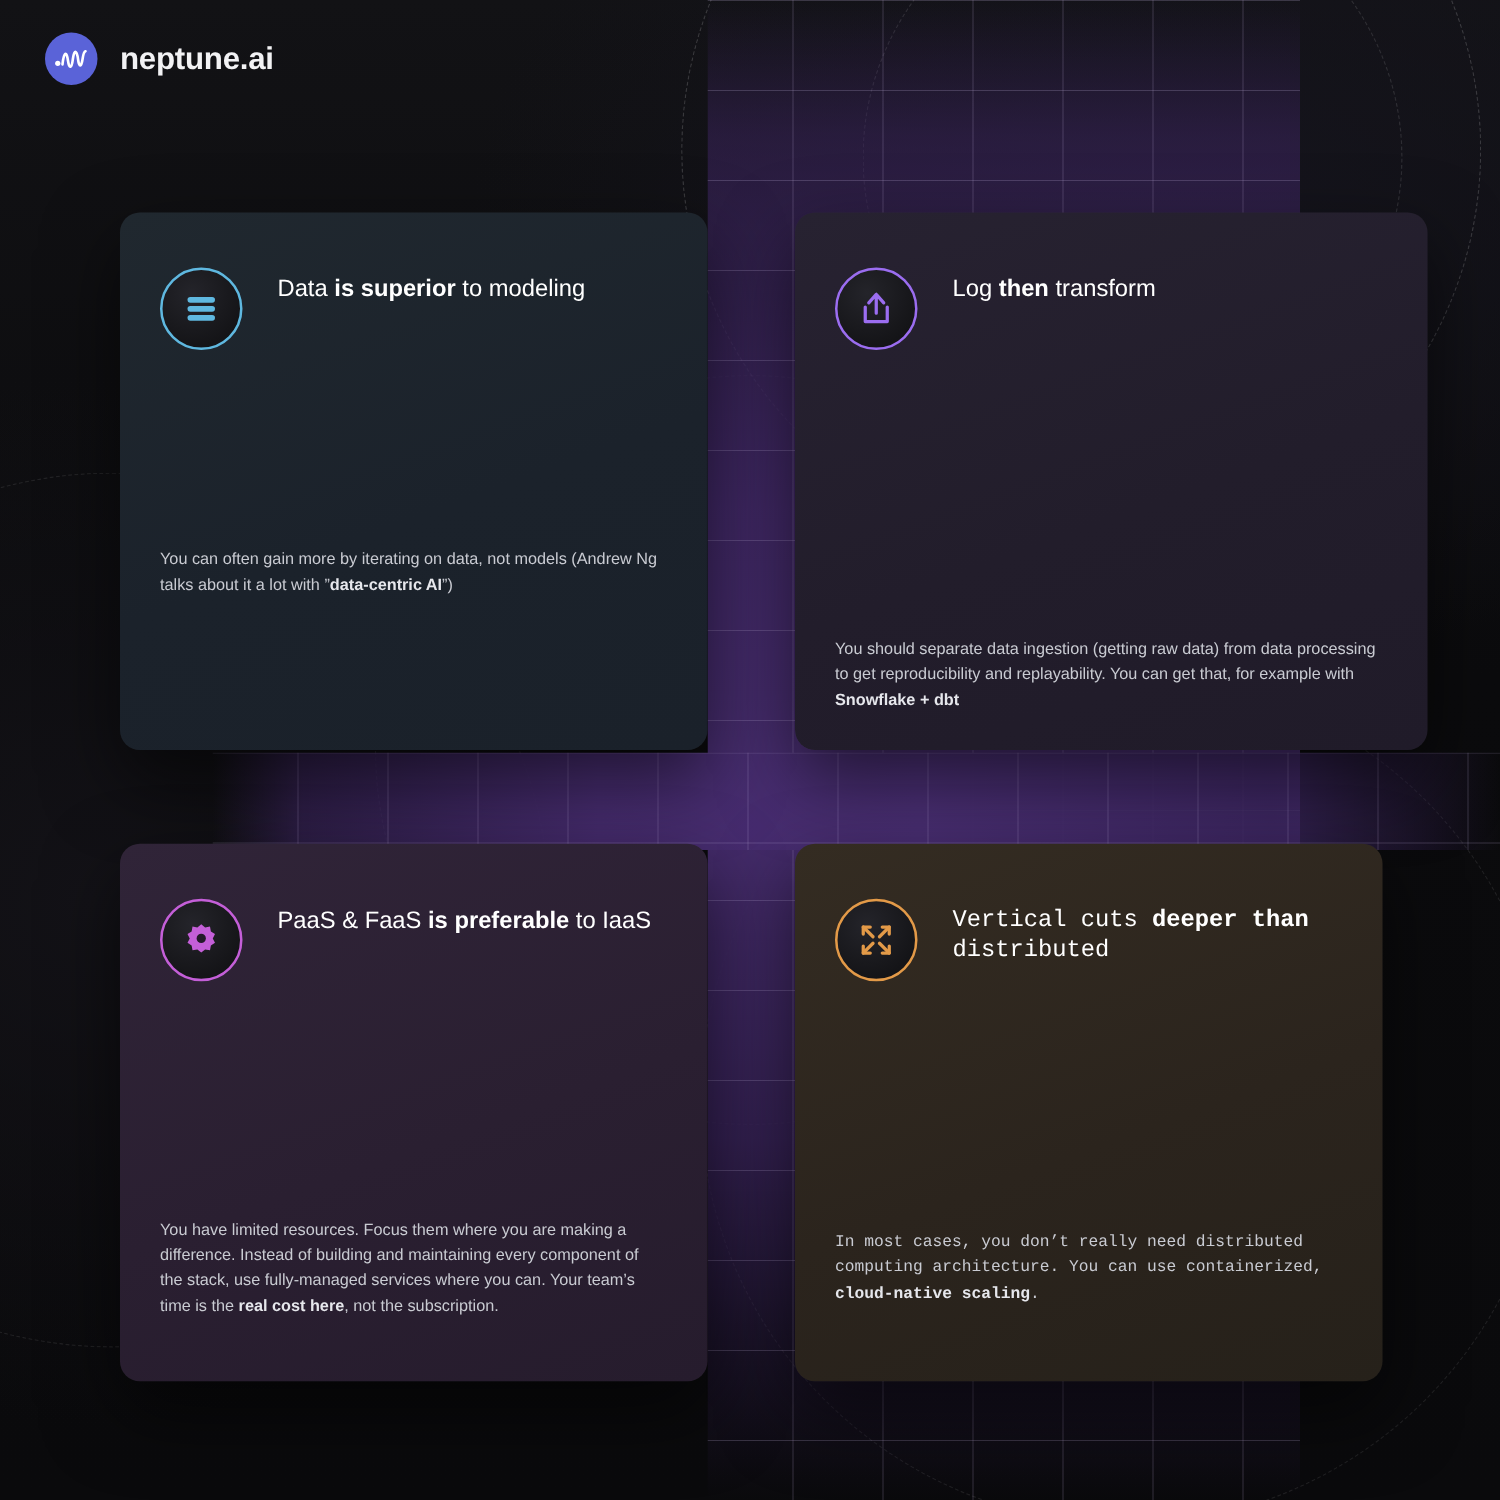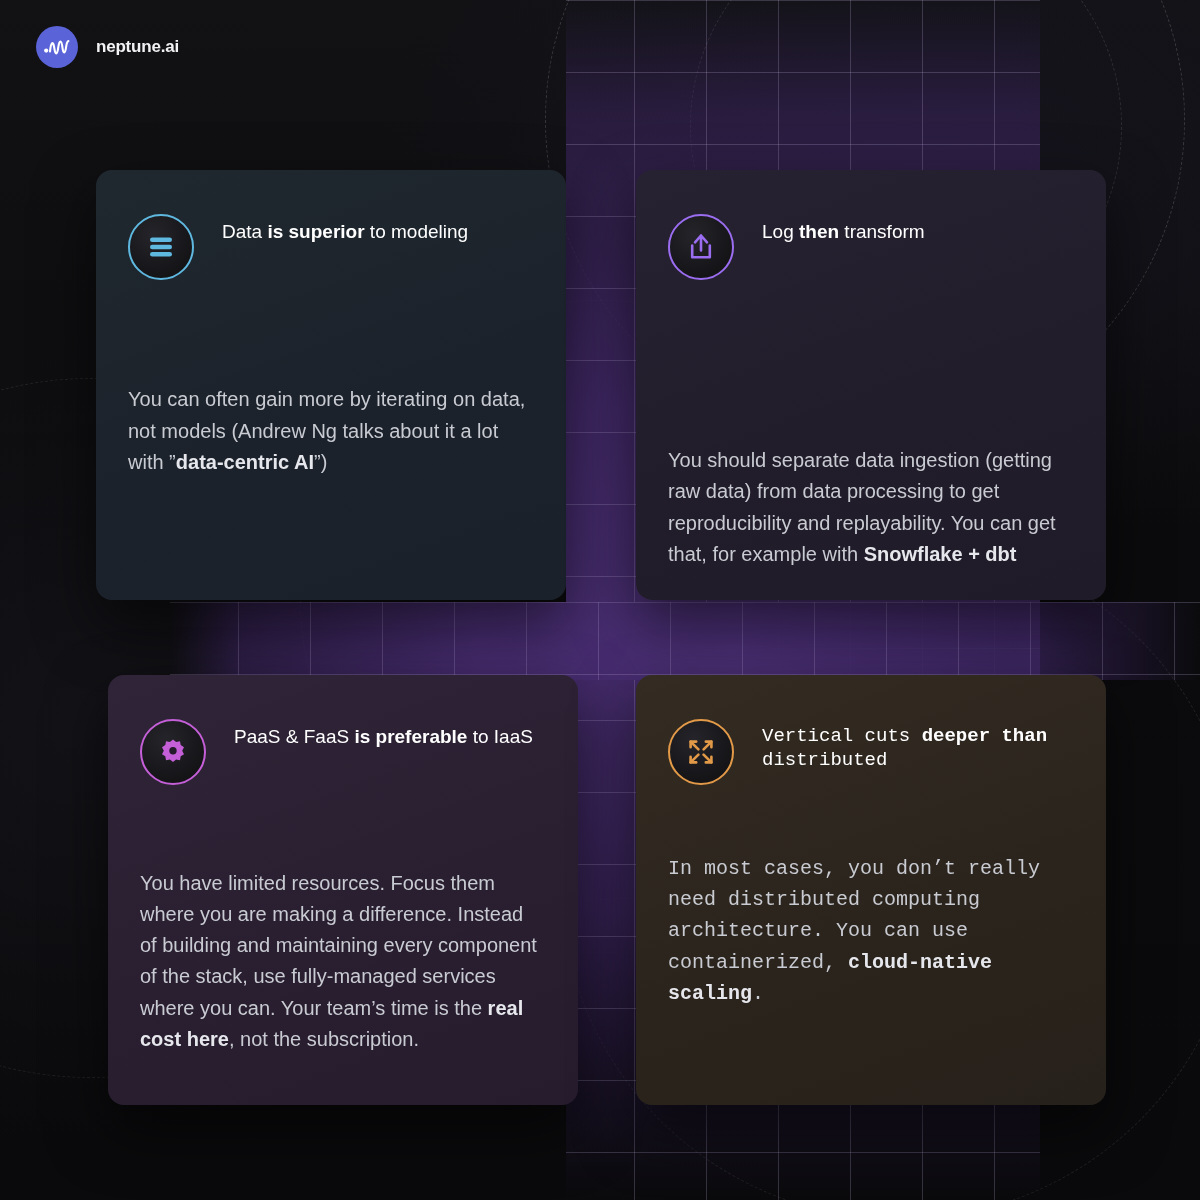--- a/index.html
+++ b/index.html
@@ -51,52 +51,52 @@
       rgba(74,47,116,1) 55%,
       rgba(60,38,96,0.85) 82%,
       rgba(40,26,64,0.15) 98%,
       rgba(30,20,48,0) 100%);
   }
 
   
   #logo{position:absolute;left:36px;top:26px;display:flex;align-items:center;gap:18px;}
   #logoMark{width:42px;height:42px;border-radius:50%;background:#5a63d8;
     display:flex;align-items:center;justify-content:center;}
-  #logoText{color:#f2f2f4;font-size:17px;font-weight:700;letter-spacing:-0.2px;}
+  #logoText{color:#f2f2f4;font-size:25px;font-weight:700;letter-spacing:-0.2px;}
 
   
   .card{position:absolute;border-radius:16px;padding:44px 36px 30px 32px;
     display:flex;flex-direction:column;
     box-shadow:0 24px 60px rgba(0,0,0,0.55);}
   .card .head{display:flex;align-items:flex-start;gap:28px;}
   .iconRing{flex:0 0 auto;width:66px;height:66px;border-radius:50%;
     border:2px solid #888;display:flex;align-items:center;justify-content:center;
     background:radial-gradient(circle at 38% 30%, #24242a 0%, #141417 75%);}
   .ttl{font-size:19px;line-height:1.26;color:#ffffff;font-weight:400;padding-top:6px;}
   .ttl b{font-weight:700;}
-  .body{font-size:20px;line-height:1.56;color:#c9cbd2;margin-top:auto;}
+  .body{font-size:13px;line-height:1.56;color:#c9cbd2;margin-top:auto;}
   .body b{font-weight:700;color:#e6e7ec;}
 
   #card1{left:96px;top:170px;width:470px;height:430px;
     background:linear-gradient(160deg,#20282f 0%, #1b222b 55%, #1a212a 100%);}
   #card1 .iconRing{border-color:#5fb8e0;}
-  #card2{left:636px;top:170px;width:470px;height:430px;
+  #card2{left:636px;top:170px;width:506px;height:430px;
     background:linear-gradient(160deg,#272231 0%, #221d2b 55%, #201b29 100%);}
   #card2 .iconRing{border-color:#9b6df0;}
-  #card3{left:108px;top:675px;width:470px;height:430px;
+  #card3{left:96px;top:675px;width:470px;height:430px;
     background:linear-gradient(160deg,#302438 0%, #2a1f31 55%, #261c2d 100%);}
   #card3 .iconRing{border-color:#c45fd8;}
   #card4{left:636px;top:675px;width:470px;height:430px;
     background:linear-gradient(160deg,#342c22 0%, #2b241d 55%, #26211a 100%);font-family:Liberation Mono, monospace;}
   #card4 .iconRing{border-color:#e39a48;}
 
   #card1 .body{margin-bottom:92px;}
   #card2 .body{}
   #card3 .body{margin-bottom:20px;}
-  #card4 .body{margin-bottom:66px;}
+  #card4 .body{margin-bottom:30px;}
 </style>
 </head>
 <body>
 
 <div id="stage">
 
   <div class="dcircle" style="left:545px;top:-200px;width:640px;height:640px;"></div>
   <div class="dcircle soft" style="left:690px;top:-90px;width:432px;height:432px;"></div>
   <div class="dcircle faint" style="left:-260px;top:378px;width:700px;height:700px;"></div>
   <div class="dcircle faint" style="left:560px;top:540px;width:680px;height:680px;"></div>

